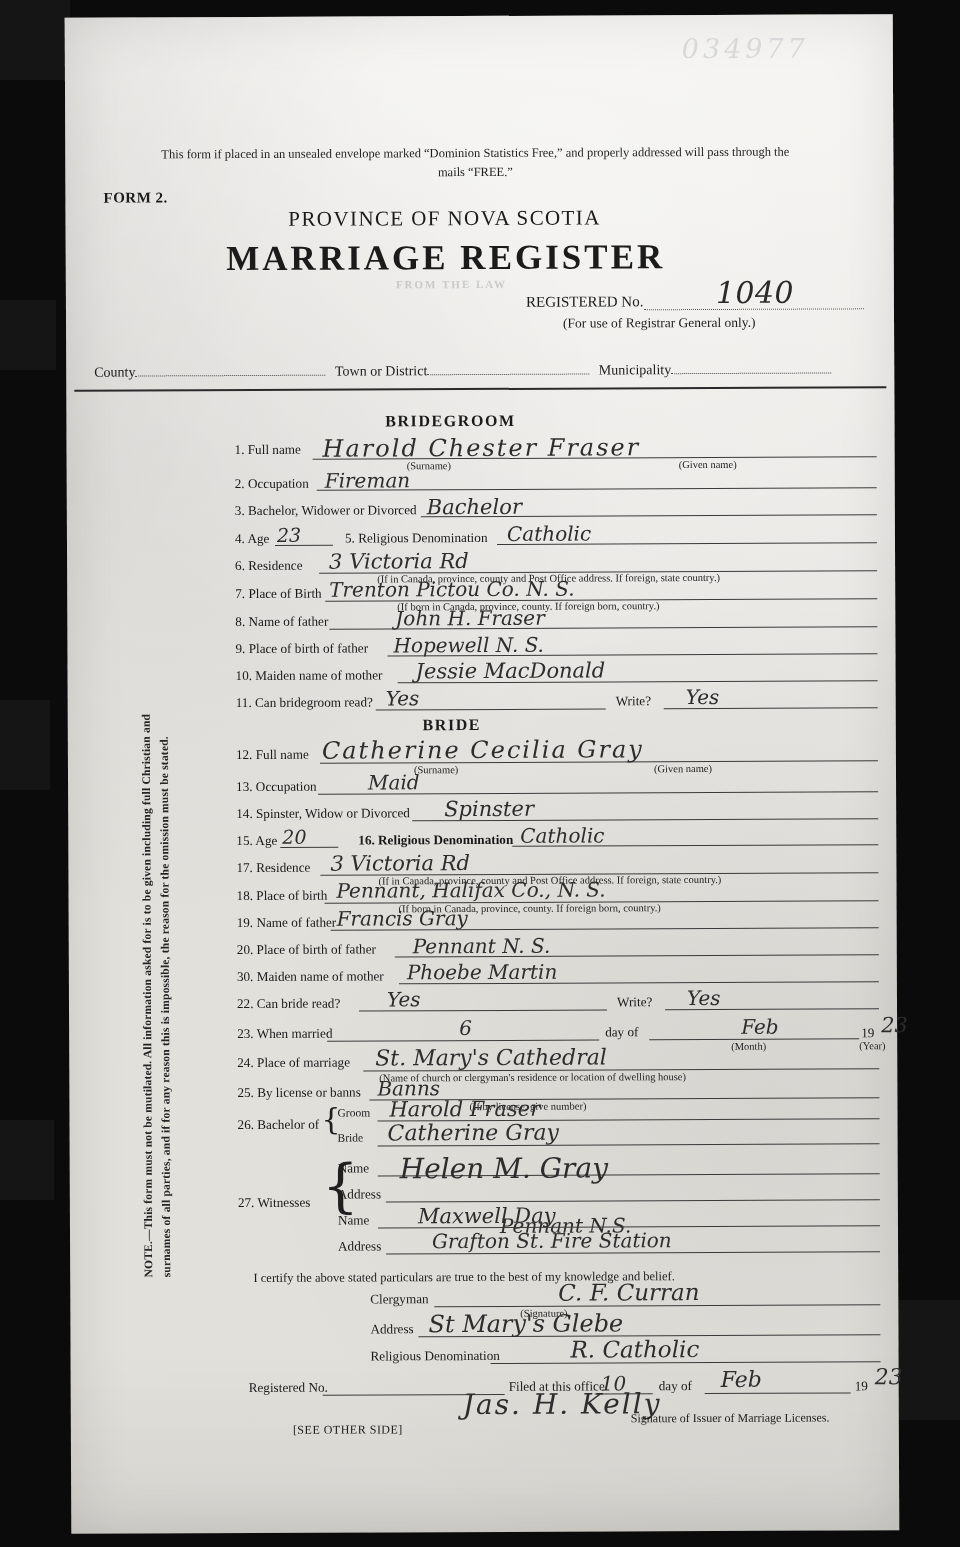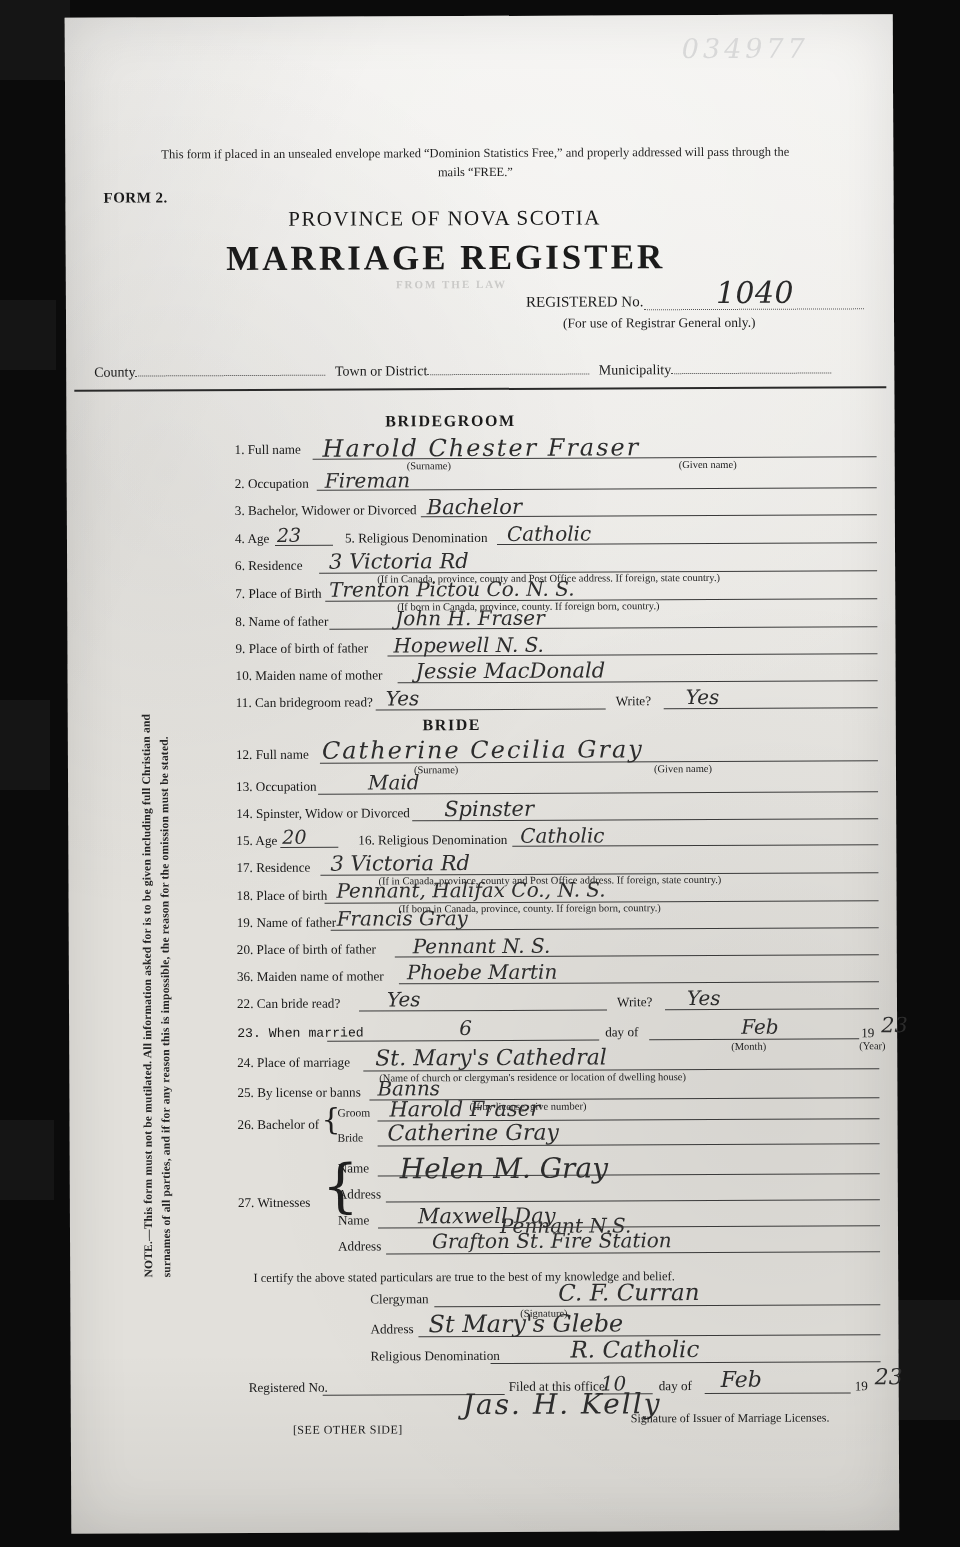--- a/index.html
+++ b/index.html
@@ -399,21 +399,21 @@
       <span>14.</span> <span class="lbl">Spinster, Widow or Divorced</span>
     </div>
     <div class="underline" style="left:344px;top:804px;width:466px;"></div>
     <div class="hw" style="left:376px;top:781px;font-size:21px;">Spinster</div>
 
     <div class="field" style="left:168px;top:816px;">
       <span>15.</span> <span class="lbl">Age</span>
     </div>
     <div class="hw" style="left:214px;top:809px;font-size:19px;">20</div>
     <div class="underline" style="left:212px;top:830px;width:58px;"></div>
-    <div class="field" style="left:290px;top:816px;">
+    <div class="field" style="left:290px;top:816px;font-weight:bold;">
       <span>16.</span> <span class="lbl">Religious Denomination</span>
     </div>
     <div class="underline" style="left:444px;top:830px;width:366px;"></div>
     <div class="hw" style="left:452px;top:808px;font-size:20px;">Catholic</div>
 
     <div class="field" style="left:168px;top:843px;">
       <span>17.</span> <span class="lbl">Residence</span>
     </div>
     <div class="underline" style="left:252px;top:858px;width:558px;"></div>
     <div class="hw" style="left:262px;top:835px;font-size:21px;">3 Victoria Rd</div>
@@ -432,37 +432,37 @@
     <div class="underline" style="left:262px;top:913px;width:548px;"></div>
     <div class="hw" style="left:268px;top:890px;font-size:20px;">Francis Gray</div>
 
     <div class="field" style="left:168px;top:925px;">
       <span>20.</span> <span class="lbl">Place of birth of father</span>
     </div>
     <div class="underline" style="left:326px;top:940px;width:484px;"></div>
     <div class="hw" style="left:344px;top:918px;font-size:20px;">Pennant N. S.</div>
 
     <div class="field" style="left:168px;top:952px;">
-      <span>36.</span> <span class="lbl">Maiden name of mother</span>
+      <span>30.</span> <span class="lbl">Maiden name of mother</span>
     </div>
     <div class="underline" style="left:330px;top:967px;width:480px;"></div>
     <div class="hw" style="left:338px;top:944px;font-size:20px;">Phoebe Martin</div>
 
     <div class="field" style="left:168px;top:979px;">
       <span>22.</span> <span class="lbl">Can bride read?</span>
     </div>
     <div class="underline" style="left:290px;top:994px;width:248px;"></div>
     <div class="hw" style="left:318px;top:971px;font-size:20px;">Yes</div>
     <div class="field" style="left:548px;top:979px;">
       <span class="lbl">Write?</span>
     </div>
     <div class="underline" style="left:596px;top:994px;width:214px;"></div>
     <div class="hw" style="left:618px;top:971px;font-size:20px;">Yes</div>
 
-    <div class="field" style="left:168px;top:1009px;font-family:Liberation Mono, monospace;">
+    <div class="field" style="left:168px;top:1009px;">
       <span>23.</span> <span class="lbl">When married</span>
     </div>
     <div class="underline" style="left:258px;top:1024px;width:272px;"></div>
     <div class="hw" style="left:390px;top:1000px;font-size:20px;">6</div>
     <div class="field" style="left:536px;top:1009px;"><span class="lbl">day of</span></div>
     <div class="underline" style="left:580px;top:1024px;width:210px;"></div>
     <div class="hw" style="left:672px;top:1000px;font-size:20px;">Feb</div>
     <div class="sub" style="left:662px;top:1026px;">(Month)</div>
     <div class="field" style="left:792px;top:1011px;">19</div>
     <div class="hw" style="left:812px;top:999px;font-size:21px;">23</div>

